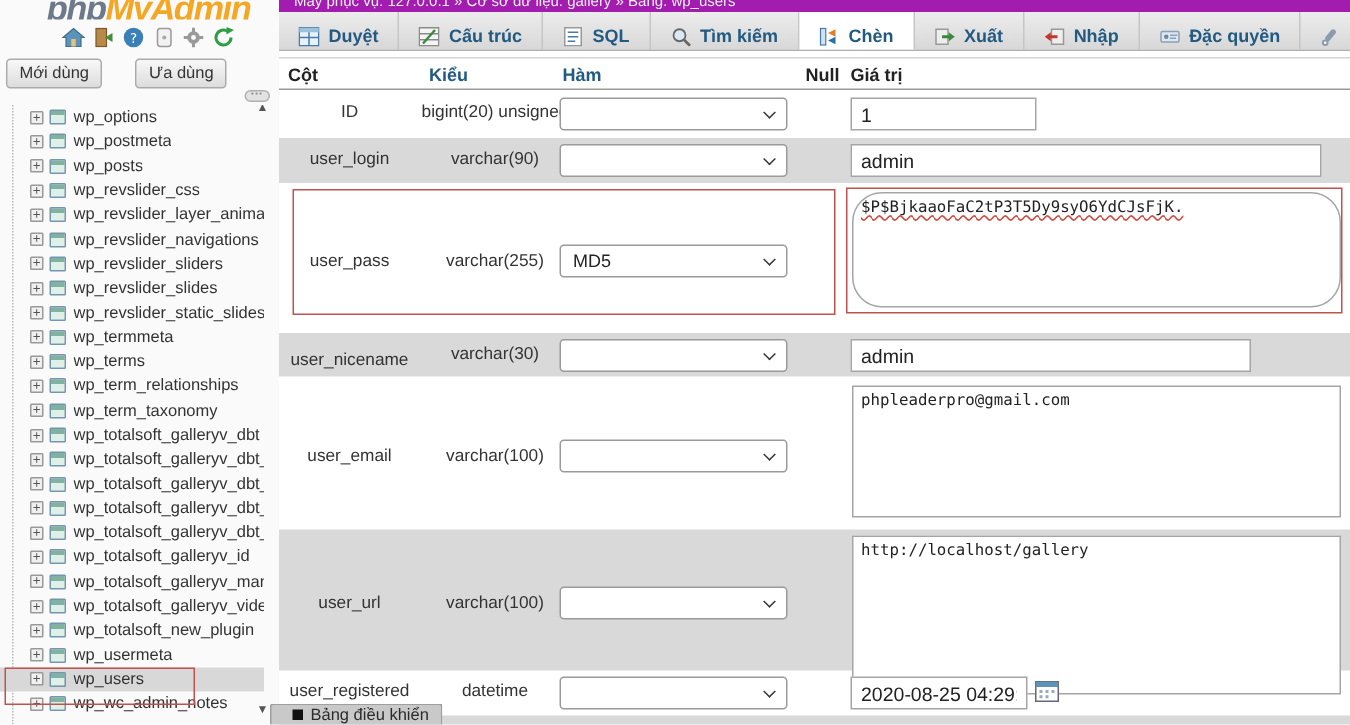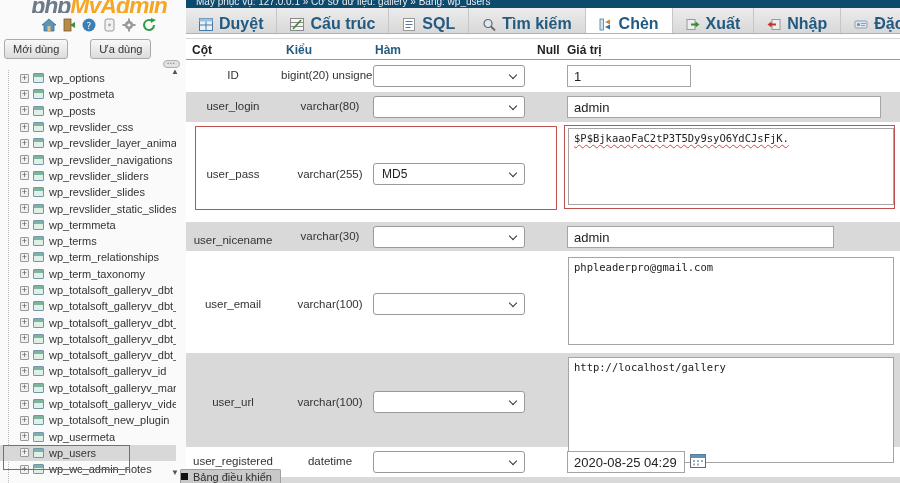--- a/index.html
+++ b/index.html
@@ -32,25 +32,25 @@
   .tbl-ic { width:11px; height:10px; border:1px solid #7396ad; border-radius:1px; margin-right:5px;
     background:linear-gradient(#7fb3a0 0 3px, #dff0e8 3px); flex:0 0 11px; }
   .tlabel { font-size:11px; color:#333; overflow:hidden; }
   .scroll-arrow { position:absolute; right:6px; font-size:8px; color:#555; cursor:pointer; }
   #arrow-up { top:-3px; } #arrow-dn { bottom:6px; }
   #tree-redbox { position:absolute; left:3px; top:375px; width:127px; height:25px;
     border:1.5px solid #c0524e; pointer-events:none; }
 
   
   #main { position:absolute; left:186px; top:0; right:0; height:483px; background:#fff; }
-  #crumb { height:8px; background:#0c4a6e; overflow:hidden; }
+  #crumb { height:8px; background:#a21caf; overflow:hidden; }
   #crumb span { display:block; margin-top:-4px; font-size:10px; color:#eee; padding-left:10px; }
   #tabbar { height:26px; background:linear-gradient(#ececec,#d8d8d8); border-bottom:1px solid #b0b0b0;
     display:flex; align-items:stretch; overflow:hidden; }
-  .tab { display:flex; align-items:center; gap:6px; padding:16px 13px; font-size:16px; font-weight:bold;
+  .tab { display:flex; align-items:center; gap:6px; padding:16px 13px; font-size:12px; font-weight:bold;
     color:#235a81; border-right:1px solid #c6c6c6; cursor:pointer; white-space:nowrap; }
   .tab.active { background:#fff; border-bottom:1px solid #fff;justify-content:space-between; }
   .ticon { width:14px; height:13px; flex:0 0 14px; }
 
   
   #formarea { position:absolute; left:0; top:34px; right:0; bottom:0; }
   #fhead { position:absolute; left:0; top:4px; right:0; height:22px; border-top:1px solid #d5d5d5;
     border-bottom:1px solid #9a9a9a; font-size:12px; font-weight:bold; color:#222; }
   #fhead .h { position:absolute; top:4px; }
   .hlink { color:#235a81; cursor:pointer; }
@@ -61,29 +61,29 @@
   .fselect { position:absolute; left:187px; width:152px; height:22px; background:#fff;
     border:1px solid #9a9a9a; border-radius:3px; display:flex; align-items:center;
     justify-content:space-between; padding:0 8px; font-size:12px; color:#222; cursor:pointer; }
   .caret { width:6px; height:6px; border-right:1.6px solid #333; border-bottom:1.6px solid #333;
     transform:rotate(45deg); margin-top:-3px; }
   .vinput { position:absolute; left:381px; height:22px; border:1px solid #a5a5a5; background:#fff;
     font-size:13px; color:#222; padding:0 6px; font-family:"Liberation Sans",sans-serif; }
   .vtext { position:absolute; left:382px; border:1px solid #a5a5a5; background:#fff;
     font-size:10.5px; color:#222; padding:3px 5px; resize:none;
     font-family:"DejaVu Sans Mono","Liberation Mono",monospace; white-space:pre; overflow:hidden; }
-  #hashbox { text-decoration:underline wavy #d04a3f 1px; text-underline-offset:2px; cursor:text; }
+  #hashbox { text-decoration:underline wavy #d04a3f 1px; text-underline-offset:2px; cursor:text;border-radius:20px; }
   .redbox { position:absolute; border:1.5px solid #c0524e; pointer-events:none; }
   #rb-left { left:9px; top:92px; width:362px; height:84px; }
   #rb-right { left:378px; top:91px; width:331px; height:84px; }
   #cal-icon { position:absolute; left:504px; top:419px; width:16px; height:15px; cursor:pointer; }
   #bottom-strip { position:absolute; left:0; bottom:0; right:0; height:6px; background:#d9d9d9; }
   #console-tab { position:absolute; left:-6px; bottom:0; height:14px; background:#c9c9c9;
     border:1px solid #9f9f9f; border-bottom:none; border-radius:2px 2px 0 0; font-size:11px;
-    color:#2b2b2b; padding:0 8px 0 0; display:flex; align-items:center; gap:5px; cursor:pointer; }
+    color:#2b2b2b; padding:0 8px 0 14px; display:flex; align-items:center; gap:5px; cursor:pointer; }
   #console-tab .sq { width:7px; height:7px; background:#111; display:inline-block; }
 </style>
 </head>
 <body>
 
 <div id="sidebar">
   <div id="logo-clip">
     <span id="logo"><span class="php">php</span><span class="my">MyAdmin</span></span>
   </div>
   <div id="nav-icons">
@@ -360,21 +360,21 @@
       <span class="type-label" style="top:9px">bigint(20) unsigned</span>
       <div class="fselect" style="top:5px">
           <span></span>
           <span class="caret"></span>
         </div>
       <input class="vinput" style="top: 5px; width: 124px;" value="1">
     </div>
 
     <div class="frow gray" style="top:58px;height:30px">
       <span class="col-label" style="top:8px">user_login</span>
-      <span class="type-label" style="top:8px">varchar(80)</span>
+      <span class="type-label" style="top:8px">varchar(90)</span>
       <div class="fselect" style="top:4px">
           <span></span>
           <span class="caret"></span>
         </div>
       <input class="vinput" style="top: 4px; width: 314px;" value="admin">
     </div>
 
     <div class="frow" style="top:88px;height:100px">
       <span class="col-label" style="top:46px">user_pass</span>
       <span class="type-label" style="top:46px">varchar(255)</span>

